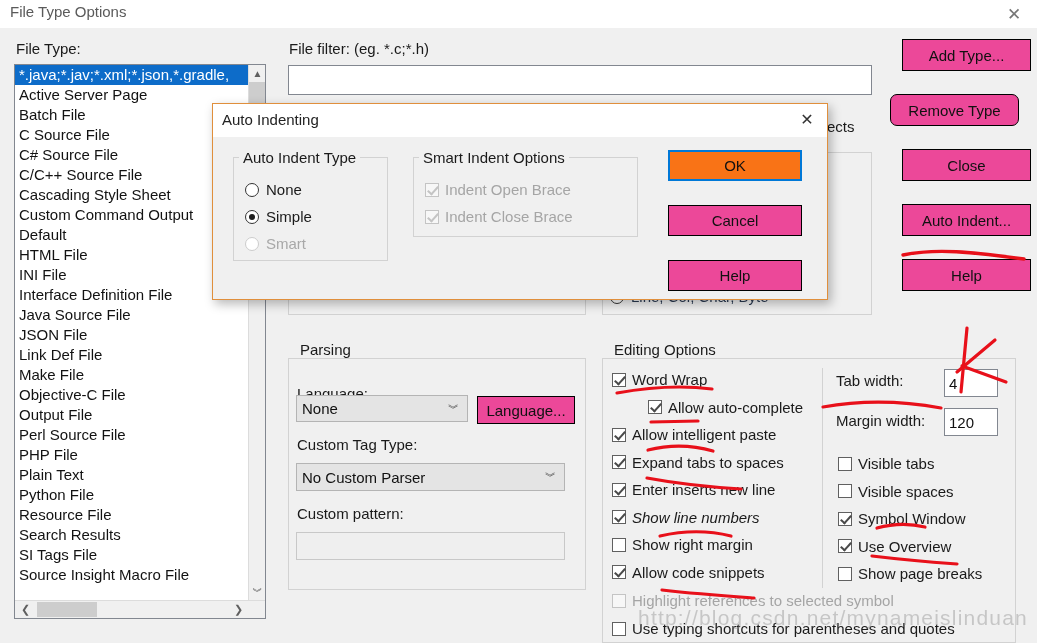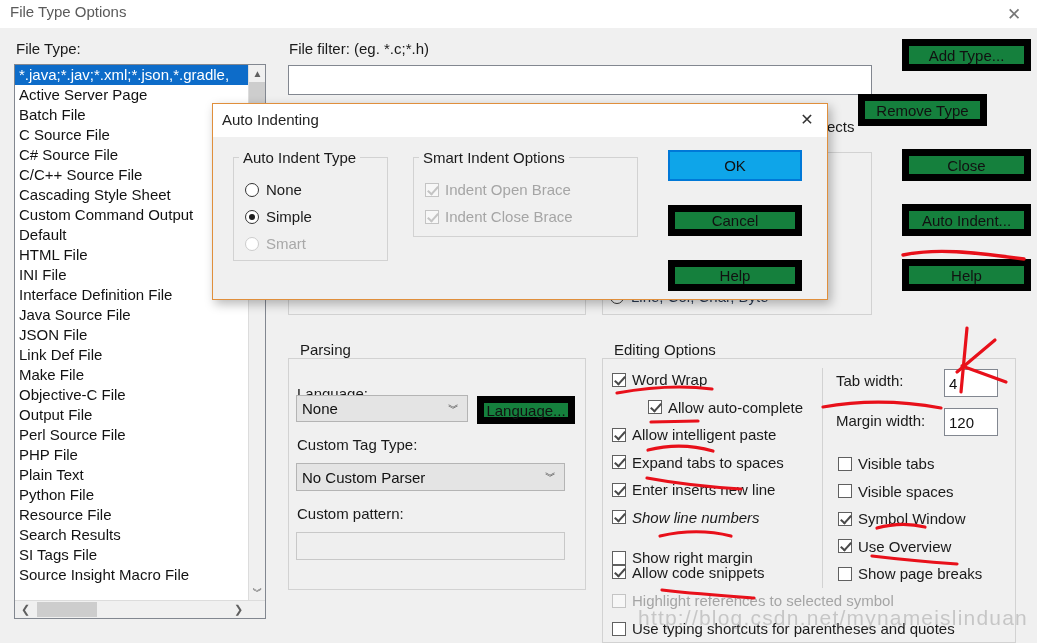--- a/index.html
+++ b/index.html
@@ -117,31 +117,31 @@
     font-size: 15px; color: #111;
     padding: 0 4px;
     line-height: 1;
     display: flex; align-items: center;
   }
   .tinput.empty { background: #ffffff; }
 
   
   .btn {
     position: absolute;
-    background: #15803d;
-    border: 7px solid #000000;
+    background: #ec4899;
+    border: 1px solid #000000;
     box-sizing: border-box;
     font-size: 15px; color: #111;
     display: flex; align-items: center; justify-content: center;
     cursor: pointer;
     font-family: "Liberation Sans", sans-serif;
   }
   .btn.default {
     border: 2px solid #0078d7;
-    background: #0ea5e9;
+    background: #f97316;
   }
 
   
   .group {
     position: absolute;
     border: 1px solid #d2d2d2;
     box-sizing: border-box;
     background: transparent;
   }
   .group-title {
@@ -393,21 +393,21 @@
         <span>Expand tabs to spaces</span>
       </div>
       <div class="cbrow" style="left: 612px; top: 481px;">
         <span class="cbox checked"></span>
         <span>Enter inserts new line</span>
       </div>
       <div class="cbrow" style="left: 612px; top: 508.5px; font-style: italic;">
         <span class="cbox checked"></span>
         <span>Show line numbers</span>
       </div>
-      <div class="cbrow" style="left: 612px; top: 536px; margin-top: 13px;">
+      <div class="cbrow" style="left: 612px; top: 536px;">
         <span class="cbox"></span>
         <span>Show right margin</span>
       </div>
       <div class="cbrow" style="left: 612px; top: 563.5px;">
         <span class="cbox checked"></span>
         <span>Allow code snippets</span>
       </div>
     </div>
   <div id="edit-bottom-checks">
       <div class="cbrow disabled" style="left: 612px; top: 592px;">
@@ -450,21 +450,21 @@
       <div class="cbrow" style="left: 838px; top: 565px;">
         <span class="cbox"></span>
         <span>Show page breaks</span>
       </div>
     </div>
 
   <div id="side-buttons">
       <div class="btn" style="left: 902px; top: 39px; width: 129px; height: 32px;">
         <span>Add Type...</span>
       </div>
-      <div class="btn" style="left: 858px; top: 94px; width: 129px; height: 32px;">
+      <div class="btn" style="left: 890px; top: 94px; width: 129px; height: 32px; border-radius: 7px;">
         <span>Remove Type</span>
       </div>
       <div class="btn" style="left: 902px; top: 149px; width: 129px; height: 32px;">
         <span>Close</span>
       </div>
       <div class="btn" style="left: 902px; top: 204px; width: 129px; height: 32px;">
         <span>Auto Indent...</span>
       </div>
       <div class="btn" style="left: 902px; top: 259px; width: 129px; height: 32px;">
         <span>Help</span>

